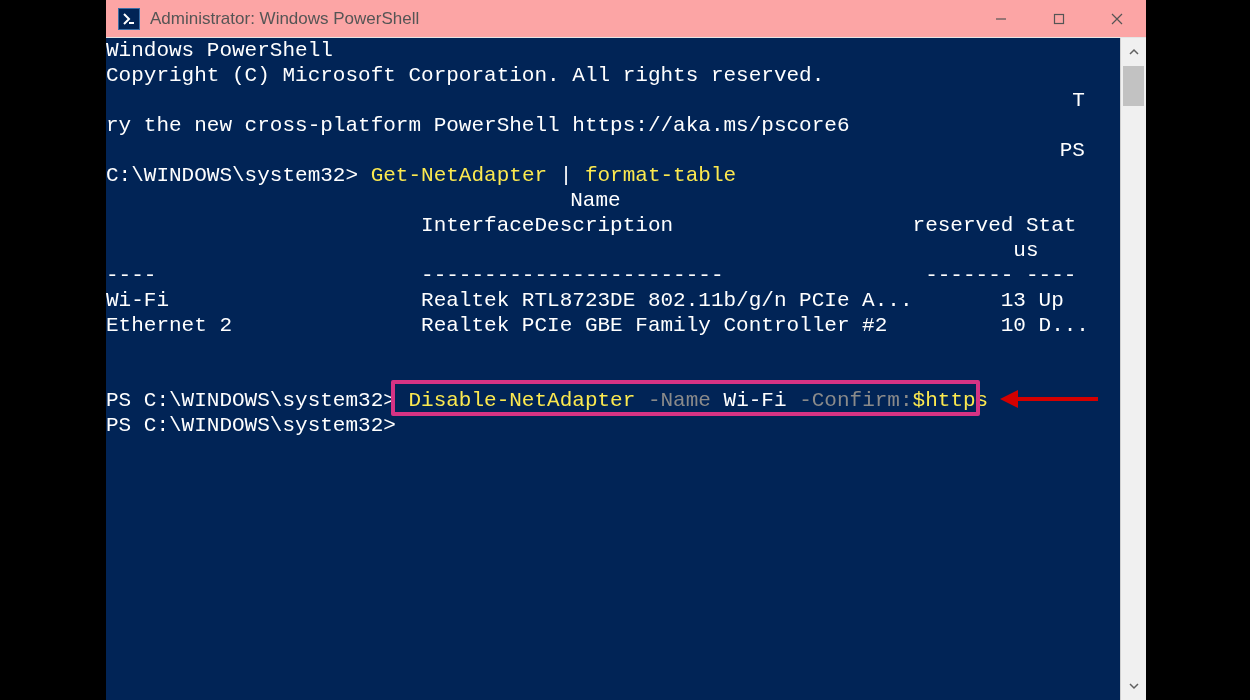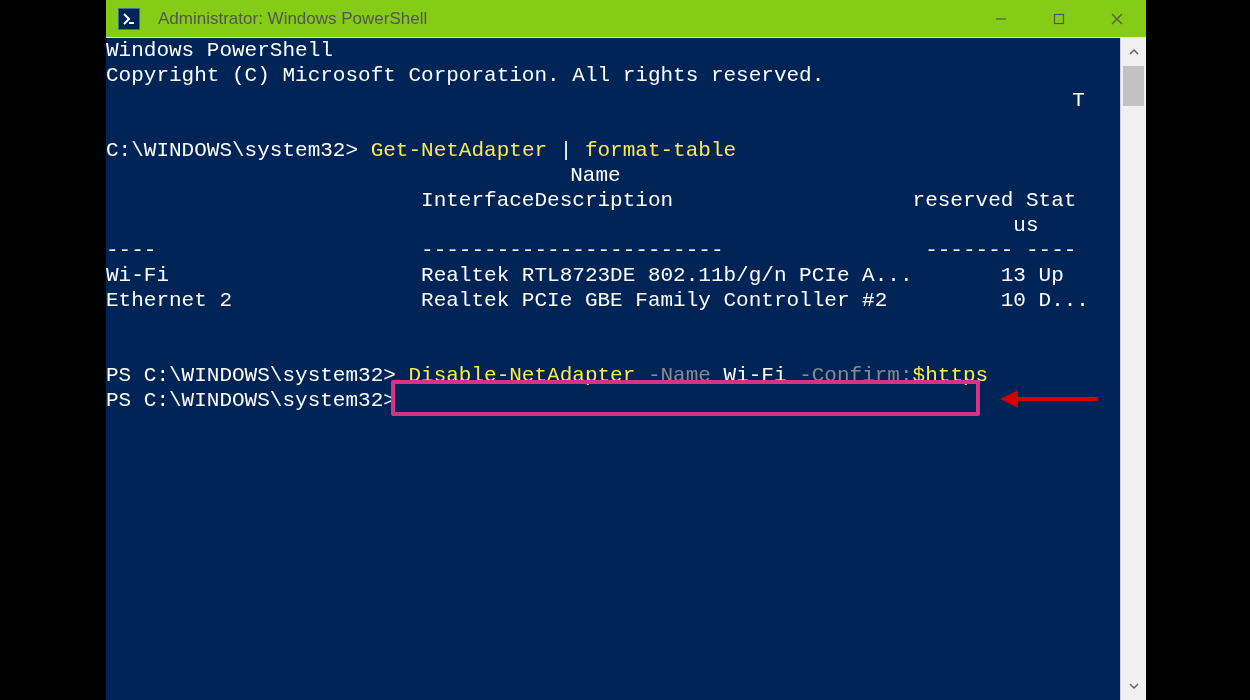--- a/index.html
+++ b/index.html
@@ -23,25 +23,24 @@
       left: 106px;
       top: 0;
       width: 1040px;
       height: 700px;
       background: #fff;
       display: flex;
       flex-direction: column;
     }
     .titlebar {
       height: 38px;
-      background: #84cc16;
+      background: #fca5a5;
       display: flex;
       align-items: center;
       border-bottom: 1px solid #e5e5e5;
-      gap: 8px;
     }
     .ps-icon {
       width: 22px;
       height: 22px;
       background: #012456;
       margin-left: 12px;
       display: flex;
       align-items: center;
       justify-content: center;
       border: 1px solid #3a6ea5;
@@ -172,22 +171,22 @@
               <path d="M1 1 L11 11 M11 1 L1 11" stroke="#555" stroke-width="1.2"></path>
             </svg>
         </div>
       </div>
     </div>
 
     <div class="client">
       <div class="terminal">
 <div class="terminal-inner"><span>Windows PowerShell</span>
 <span>Copyright (C) Microsoft Corporation. All rights reserved.</span>
-<span style="display:block;text-align:right;padding-right:4px">T</span>
-<span>C:\WINDOWS\system32&gt; </span><span class="yellow">Get-NetAdapter</span><span> | </span><span class="yellow">format-table</span>
+<span style="display:block;text-align:right;padding-right:4px">T</span><span>ry the new cross-platform PowerShell https://aka.ms/pscore6</span>
+<span style="display:block;text-align:right;padding-right:4px">PS</span><span>C:\WINDOWS\system32&gt; </span><span class="yellow">Get-NetAdapter</span><span> | </span><span class="yellow">format-table</span>
 <span style="display:block;text-align:center;padding-right:4px">Name</span><span>                         InterfaceDescription                   reserved Stat</span>
 <span>                                                                        us</span>
 <span>----                     ------------------------                ------- ----</span>
 <span>Wi-Fi                    Realtek RTL8723DE 802.11b/g/n PCIe A...       13 Up</span>
 <span>Ethernet 2               Realtek PCIe GBE Family Controller #2         10 D...</span>
 
 
 <span>PS C:\WINDOWS\system32&gt; </span><span class="yellow">Disable-NetAdapter</span><span> </span><span class="gray">-Name</span><span> </span><span>Wi-Fi</span><span> </span><span class="gray">-Confirm:</span><span class="yellow">$https</span>
 <span>PS C:\WINDOWS\system32&gt;</span>
 </div>

